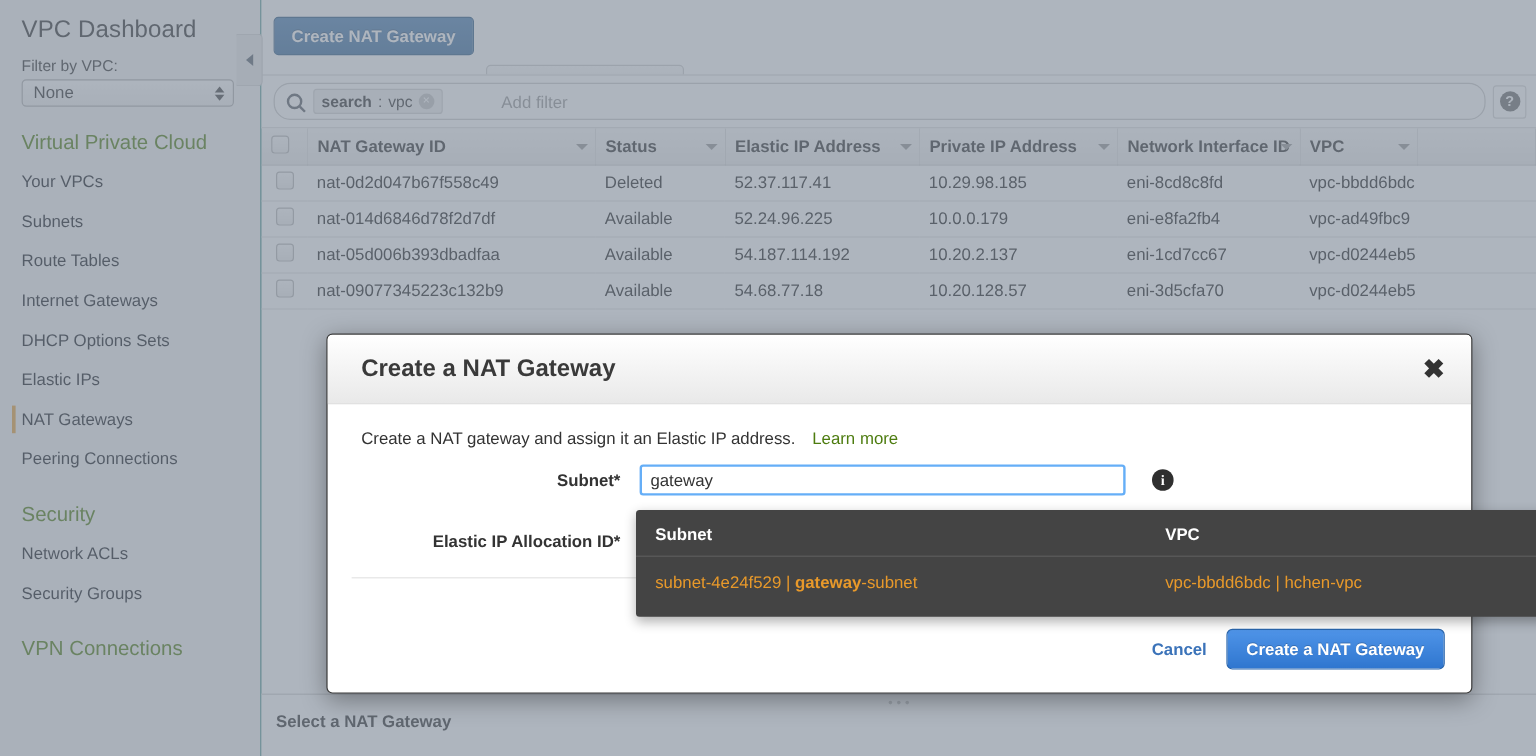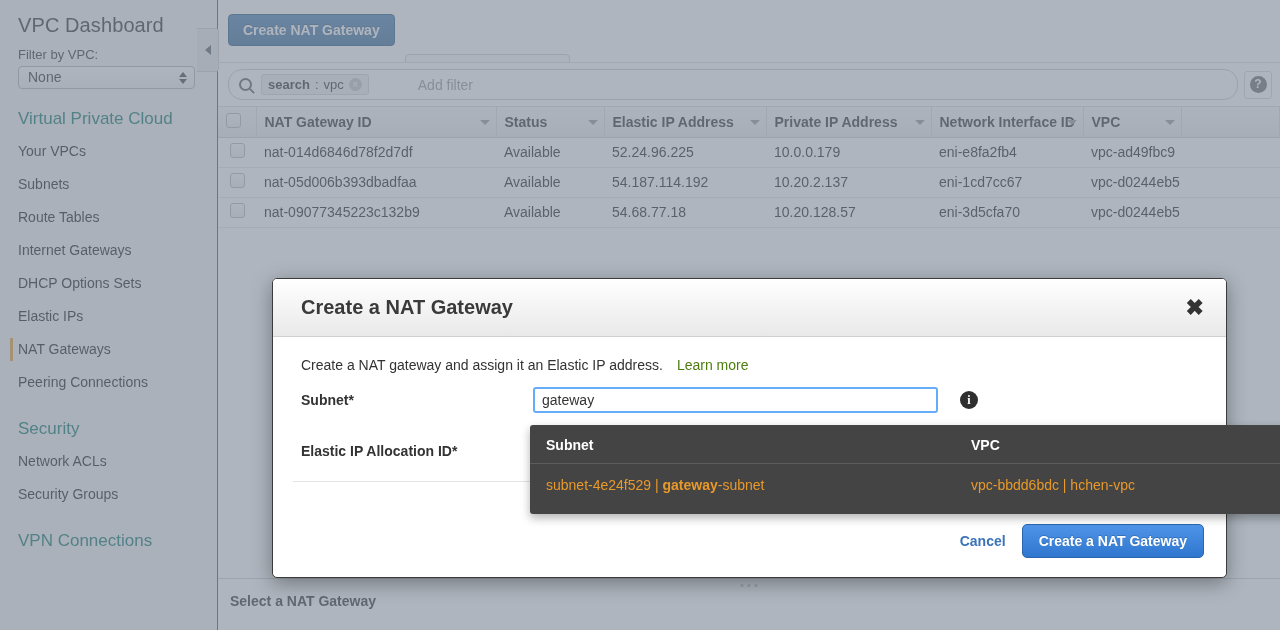--- a/index.html
+++ b/index.html
@@ -37,21 +37,21 @@
     display: flex; flex-direction: column; line-height: 0;
   }
   .vpc-select .stepper i {
     display: block; width: 0; height: 0; border-left: 4px solid transparent;
     border-right: 4px solid transparent;
   }
   .vpc-select .stepper i.up { border-bottom: 5px solid #444; margin-bottom: 2px; }
   .vpc-select .stepper i.dn { border-top: 5px solid #444; }
 
   .nav-group-title {
-    font-size: 17px; color: #0f766e; padding: 20px 0 6px 18px; font-weight: normal;
+    font-size: 17px; color: #4d7c0f; padding: 20px 0 6px 18px; font-weight: normal;
   }
   .nav-item {
     font-size: 14px; color: #16191f; padding: 6px 0 6px 18px; line-height: 21px;
     position: relative; cursor: pointer;
   }
   .nav-item.active { font-weight: normal; }
   .nav-item.active::before {
     content: ""; position: absolute; left: 10px; top: 5px; bottom: 5px;
     width: 3px; background: #e8a33d;
   }
@@ -176,21 +176,21 @@
     border-bottom: 1px solid #d0d0d0; border-radius: 4px 4px 0 0;
     display: flex; align-items: center; padding: 0 22px 0 28px;
   }
   .modal-title { font-size: 20px; font-weight: bold; color: #3a3a3a; flex: 1; }
   .modal-close { font-size: 22px; font-weight: bold; color: #333; cursor: pointer; line-height: 1; }
   .modal-intro { padding: 20px 28px 0 28px; font-size: 14px; color: #333; }
   .modal-intro a { color: #4d7c0f; text-decoration: none; margin-left: 14px; }
 
   .form-row { display: flex; align-items: center; padding: 14px 28px 0 28px; }
   .form-label {
-    width: 232px; text-align: left; font-size: 14px; font-weight: bold;
+    width: 232px; text-align: right; font-size: 14px; font-weight: bold;
     color: #333; padding-right: 16px; flex: none;
   }
   .txt-input {
     width: 405px; height: 26px; border: 2px solid #65aef7; border-radius: 3px;
     font-size: 14px; color: #333; padding: 0 7px; background: #fff;
     font-family: "Liberation Sans", sans-serif; outline: none;
   }
   .info-i {
     width: 18px; height: 18px; border-radius: 50%; background: #2f2f2f; color: #fff;
     font-size: 12px; font-weight: bold; line-height: 18px; text-align: center;
@@ -311,20 +311,30 @@
           <th><span>NAT Gateway ID</span><span class="caret"></span></th>
               <th><span>Status</span><span class="caret"></span></th>
               <th><span>Elastic IP Address</span><span class="caret"></span></th>
               <th><span>Private IP Address</span><span class="caret"></span></th>
               <th><span>Network Interface ID</span><span class="caret"></span></th>
               <th><span>VPC</span><span class="caret"></span></th>
               <th></th>
             </tr>
         </thead>
         <tbody>
+            <tr>
+              <td class="col-cb"><span class="cb"></span></td>
+              <td>nat-0d2d047b67f558c49</td>
+              <td class="st-deleted">Deleted</td>
+              <td>52.37.117.41</td>
+              <td>10.29.98.185</td>
+              <td>eni-8cd8c8fd</td>
+              <td>vpc-bbdd6bdc</td>
+              <td></td>
+            </tr>
             <tr>
               <td class="col-cb"><span class="cb"></span></td>
               <td>nat-014d6846d78f2d7df</td>
               <td class="st-available">Available</td>
               <td>52.24.96.225</td>
               <td>10.0.0.179</td>
               <td>eni-e8fa2fb4</td>
               <td>vpc-ad49fbc9</td>
               <td></td>
             </tr>

